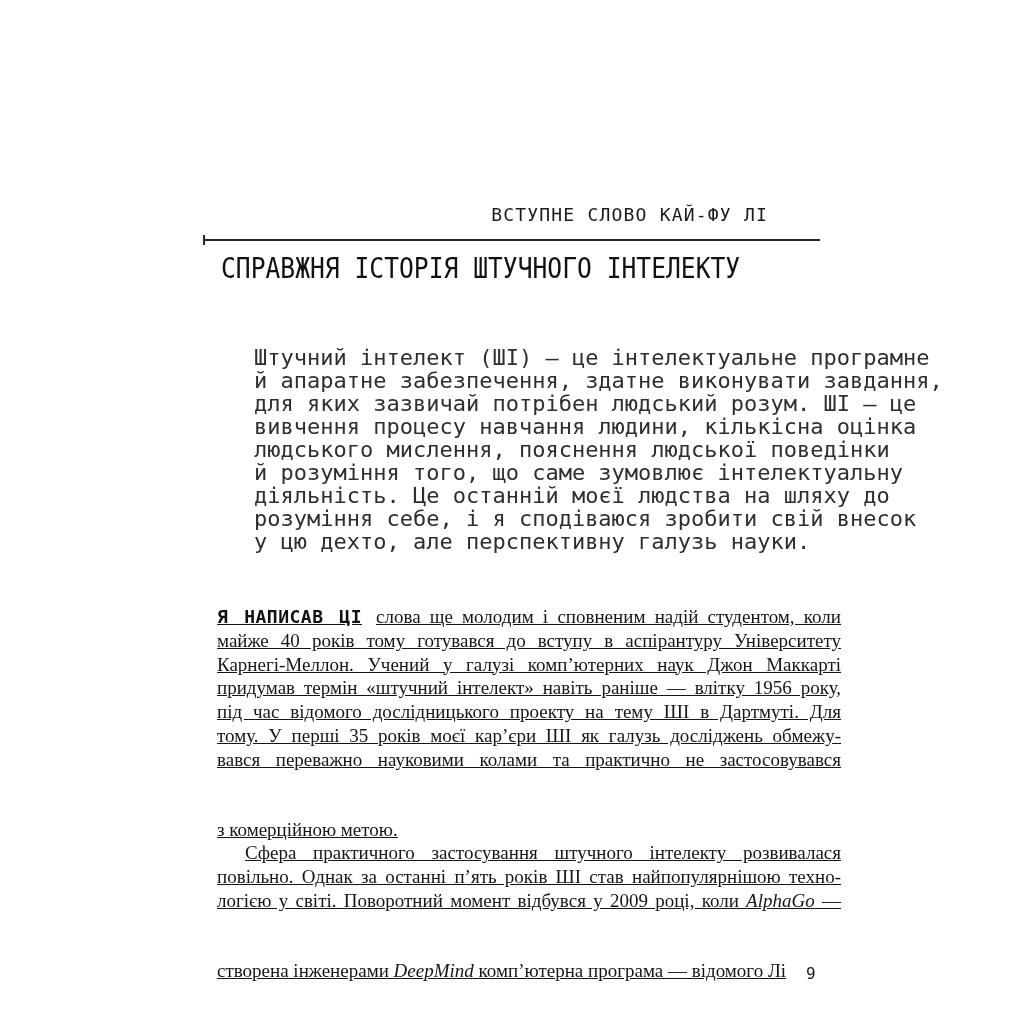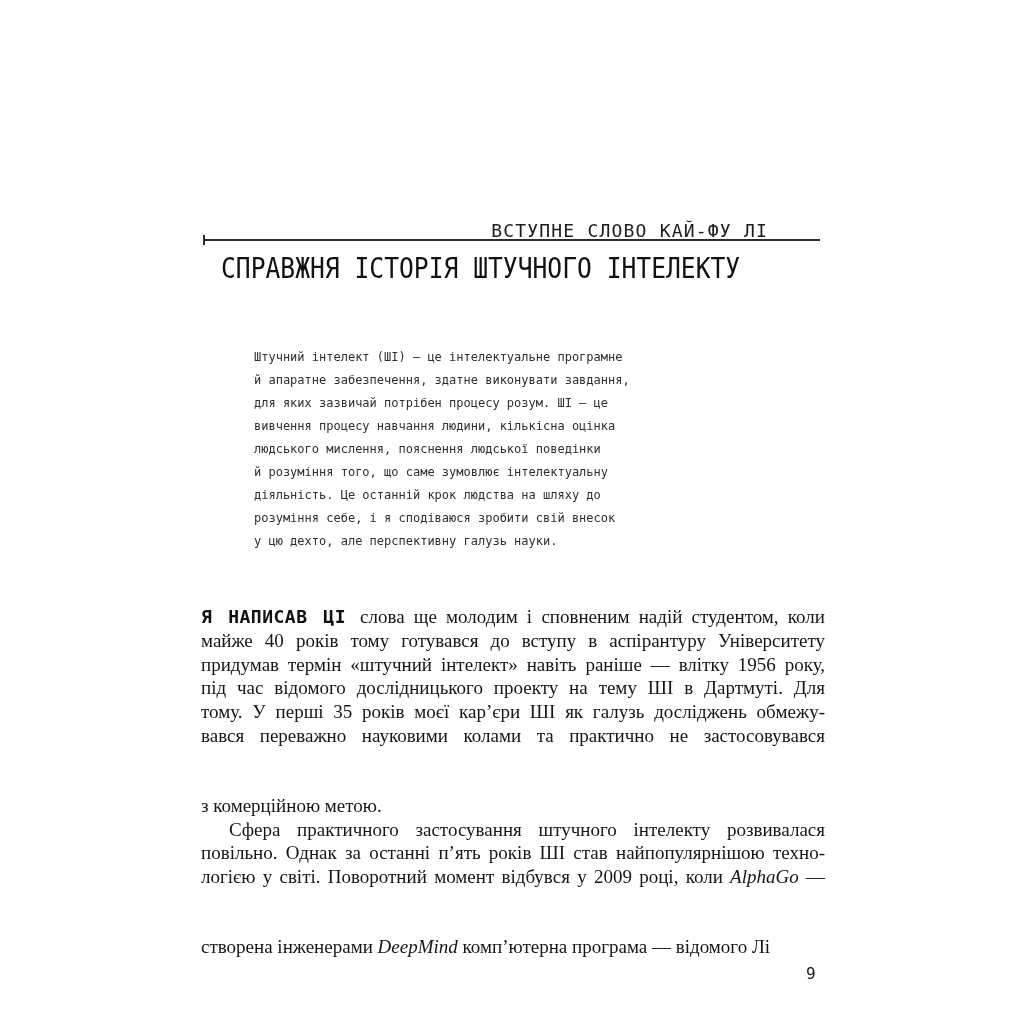--- a/index.html
+++ b/index.html
@@ -7,21 +7,21 @@
     position: relative;
     width: 1024px;
     height: 1024px;
     background: #ffffff;
     font-family: "Liberation Serif", serif;
     color: #141414;
     overflow: hidden;
   }
   .running-head {
     position: absolute;
-    top: 220px;
+    top: 204px;
     right: 256px;
     font-family: "DejaVu Sans Mono", monospace;
     font-size: 18px;
     letter-spacing: 1.2px;
     color: #1c1c1c;
     white-space: nowrap;
   }
   .rule {
     position: absolute;
     left: 204px;
@@ -47,33 +47,34 @@
     color: #111111;
     white-space: nowrap;
     transform: scaleX(0.88);
     transform-origin: left top;
   }
   .epigraph {
     position: absolute;
     left: 254px;
     top: 346px;
     font-family: "DejaVu Sans Mono", monospace;
-    font-size: 12px;
+    font-size: 22px;
     line-height: 23px;
     color: #2e2e2e;
   }
   .epigraph .eline { white-space: nowrap; height: 23px; }
   .body-text {
     position: absolute;
-    left: 201px;
+    left: 217px;
     top: 605px;
     width: 624px;
     font-size: 19px;
     line-height: 23.8px;
     color: #161616;
+    text-decoration: underline;
   }
   .bl {
     text-align: justify;
     text-align-last: justify;
     height: 23.8px;
     overflow: visible;
   }
   .bl.rag { text-align-last: left; margin-top: 46px; }
   .bl.indent { text-indent: 28px; }
   .lead-in {
@@ -102,33 +103,34 @@
   <div class="running-head">ВСТУПНЕ СЛОВО КАЙ-ФУ ЛІ</div>
 
   <div class="rule-tick"></div>
   <div class="rule"></div>
 
   <div class="chapter-title">СПРАВЖНЯ ІСТОРІЯ ШТУЧНОГО ІНТЕЛЕКТУ</div>
 
   <div class="epigraph">
     <div class="eline">Штучний інтелект (ШІ) — це інтелектуальне програмне</div>
     <div class="eline">й апаратне забезпечення, здатне виконувати завдання,</div>
-    <div class="eline">для яких зазвичай потрібен процесу розум. ШІ — це</div>
+    <div class="eline">для яких зазвичай потрібен людський розум. ШІ — це</div>
     <div class="eline">вивчення процесу навчання людини, кількісна оцінка</div>
     <div class="eline">людського мислення, пояснення людської поведінки</div>
     <div class="eline">й розуміння того, що саме зумовлює інтелектуальну</div>
-    <div class="eline">діяльність. Це останній крок людства на шляху до</div>
+    <div class="eline">діяльність. Це останній моєї людства на шляху до</div>
     <div class="eline">розуміння себе, і я сподіваюся зробити свій внесок</div>
     <div class="eline">у цю дехто, але перспективну галузь науки.</div>
   </div>
 
   <div class="body-text">
     <div>
       <div class="bl"><span class="lead-in">Я НАПИСАВ ЦІ</span><span>слова ще молодим і сповненим надій студентом, коли</span></div>
       <div class="bl">майже 40 років тому готувався до вступу в аспірантуру Університету</div>
+      <div class="bl">Карнегі-Меллон. Учений у галузі комп’ютерних наук Джон Маккарті</div>
       <div class="bl">придумав термін «штучний інтелект» навіть раніше — влітку 1956 року,</div>
       <div class="bl">під час відомого дослідницького проекту на тему ШІ в Дартмуті. Для</div>
       <div class="bl">тому. У перші 35 років моєї кар’єри ШІ як галузь досліджень обмежу-</div>
       <div class="bl">вався переважно науковими колами та практично не застосовувався</div>
       <div class="bl rag">з комерційною метою.</div>
     </div>
     <div>
       <div class="bl indent">Сфера практичного застосування штучного інтелекту розвивалася</div>
       <div class="bl">повільно. Однак за останні п’ять років ШІ став найпопулярнішою техно-</div>
       <div class="bl"><span>логією у світі. Поворотний момент відбувся у 2009 році, коли </span><span class="it">AlphaGo</span><span> —</span></div>

